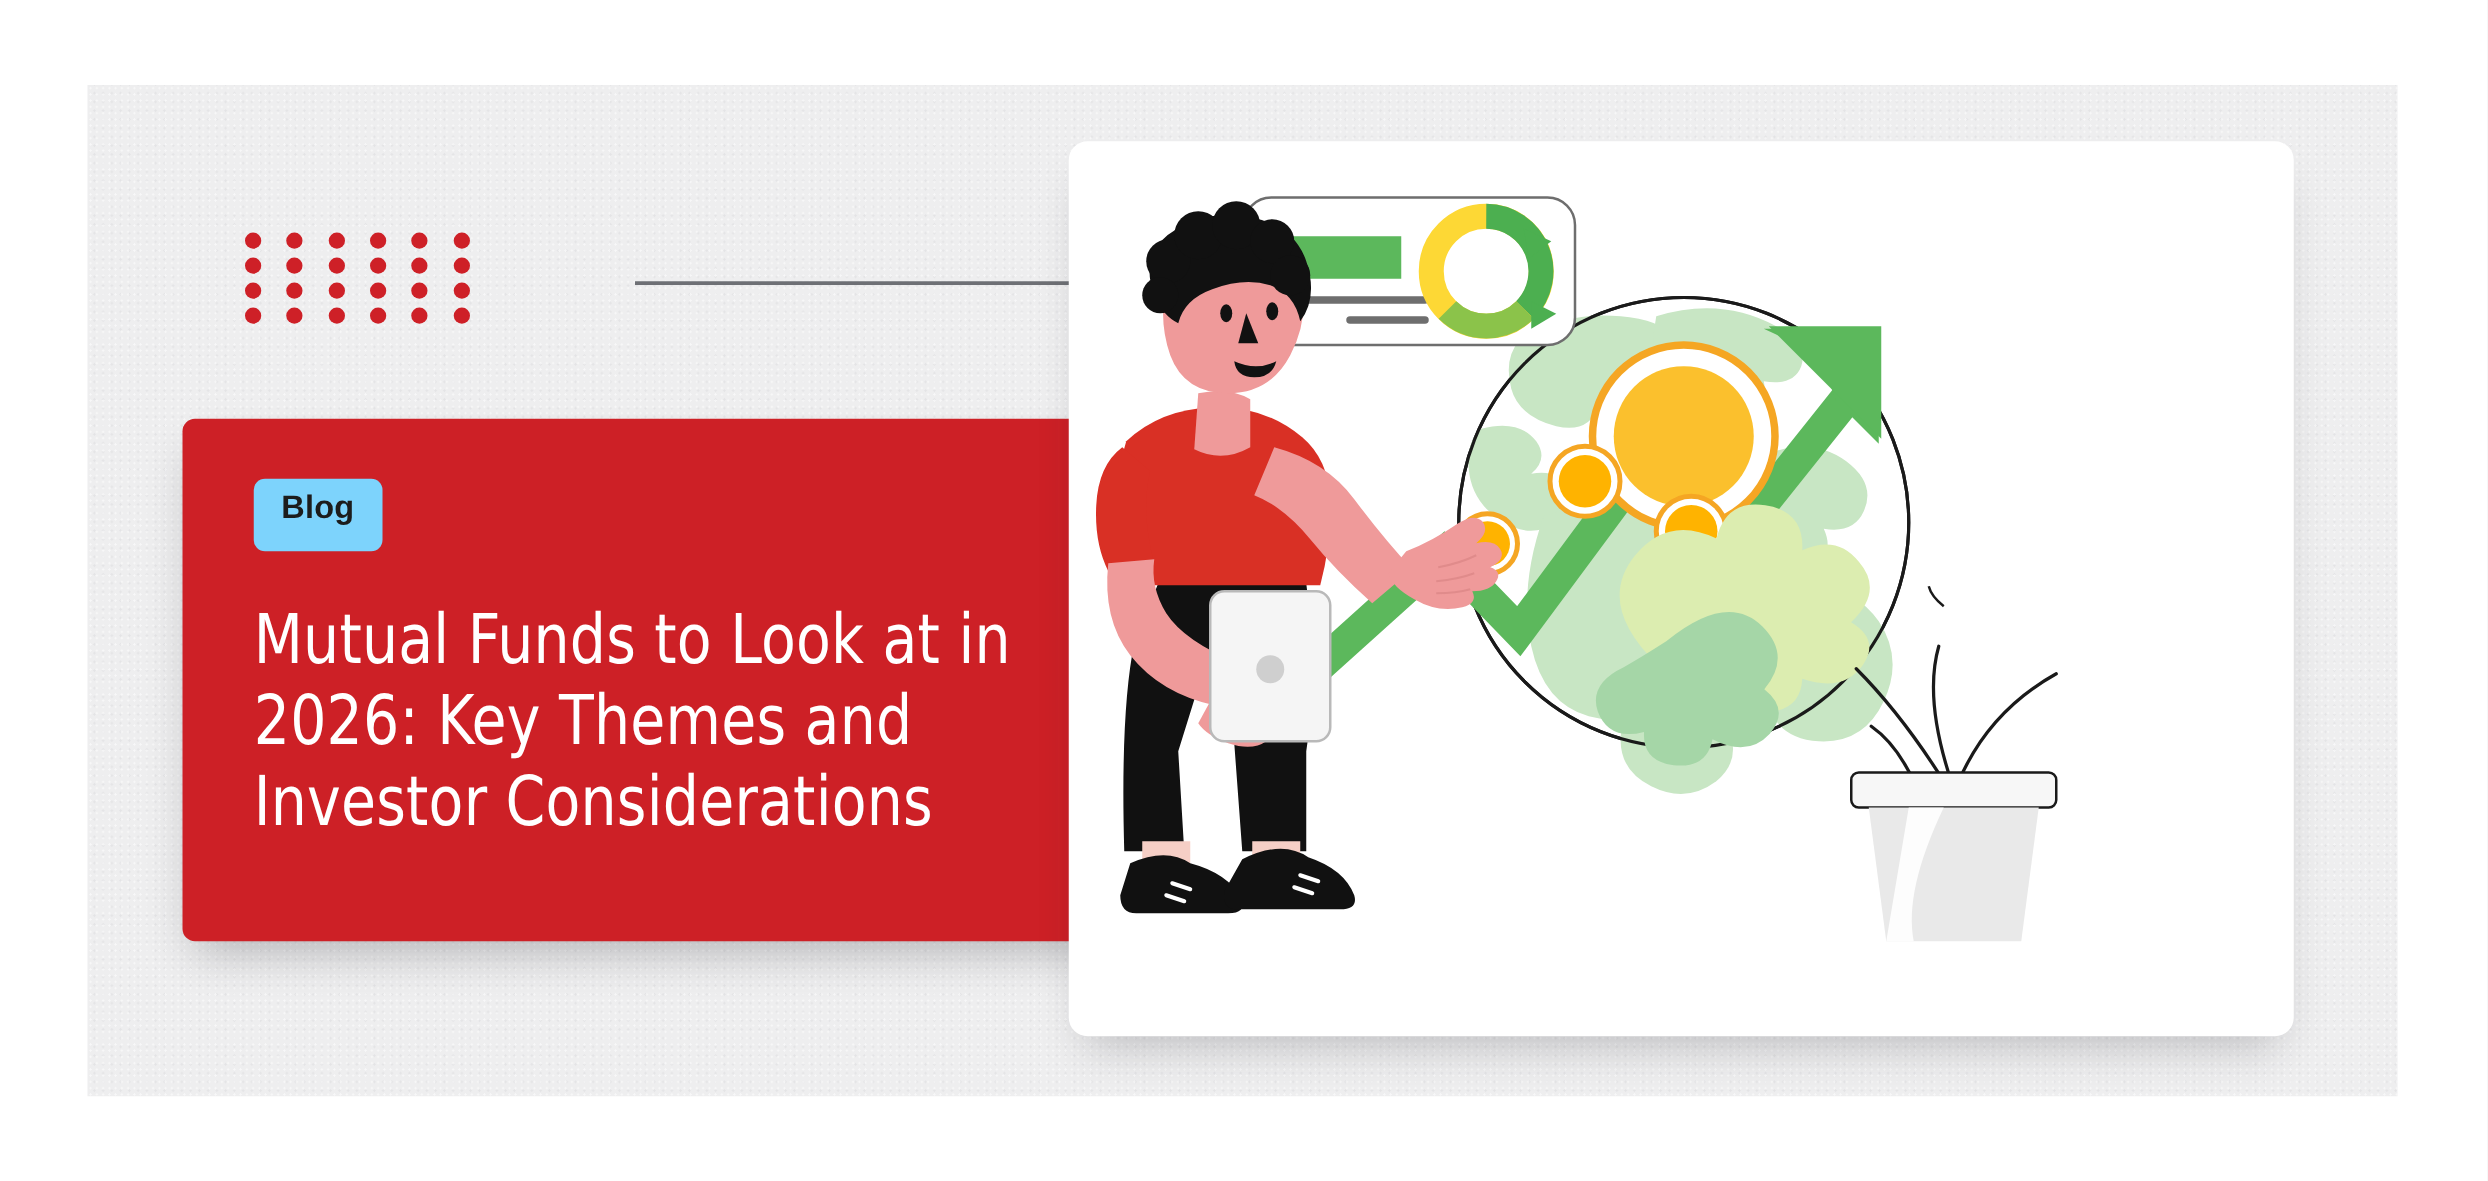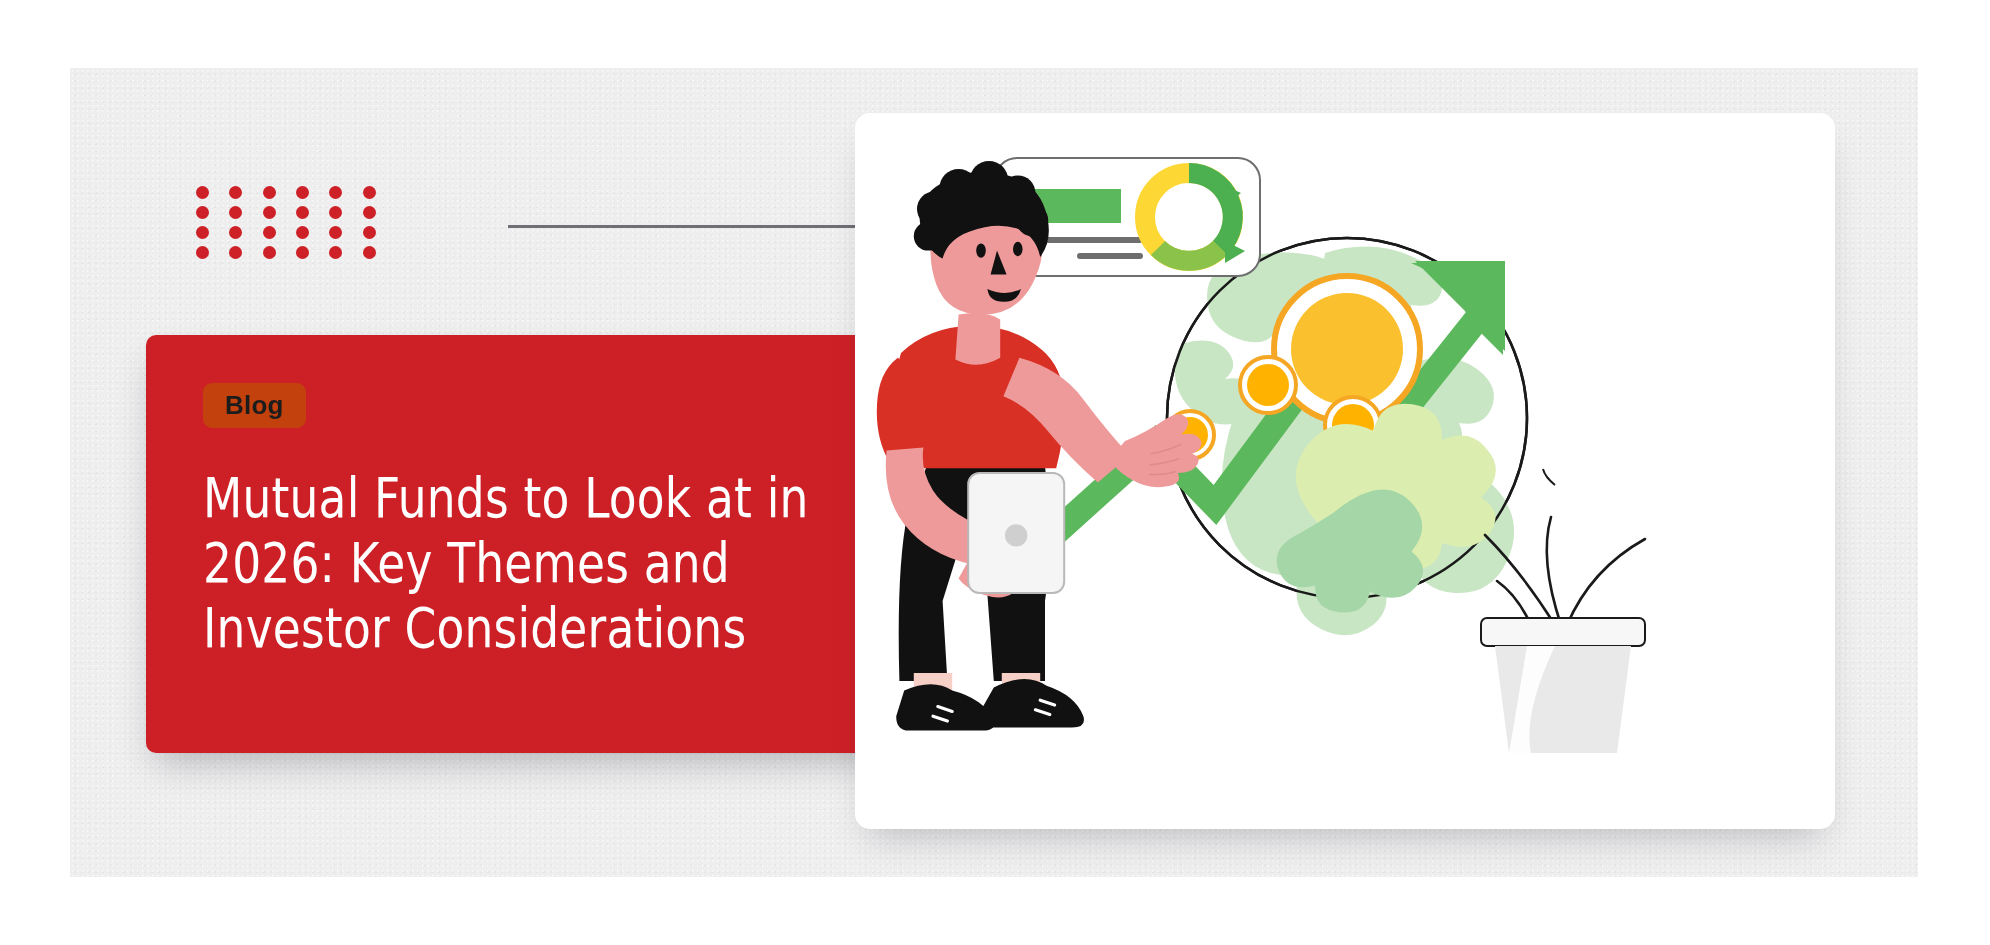--- a/index.html
+++ b/index.html
@@ -46,23 +46,23 @@
 
   
   .red-card{
     position:absolute;left:146px;top:335px;width:843px;height:418px;
     background:#cd2026;border-radius:10px;
     box-shadow:0 18px 34px -10px rgba(40,40,45,.30);
     box-sizing:border-box;
     padding:48px 64px 40px 57px;
   }
   .badge{
-    display:inline-block;background:#c2410c;color:#1c1c1c;
+    display:inline-block;background:#7dd3fc;color:#1c1c1c;
     font-size:26px;font-weight:bold;letter-spacing:.2px;
-    padding:9px 22px 10px;border-radius:9px;line-height:1;
+    padding:9px 22px 23px;border-radius:9px;line-height:1;
   }
   .headline{
     margin:38px 0 0 0;color:#ffffff;
     font-family:"Liberation Sans Narrow","DejaVu Sans Condensed","Liberation Sans",sans-serif;
     font-size:55px;line-height:1.18;font-weight:400;
     letter-spacing:.2px;max-width:740px;
     transform:scaleX(.92);transform-origin:left top;
   }
 
   

